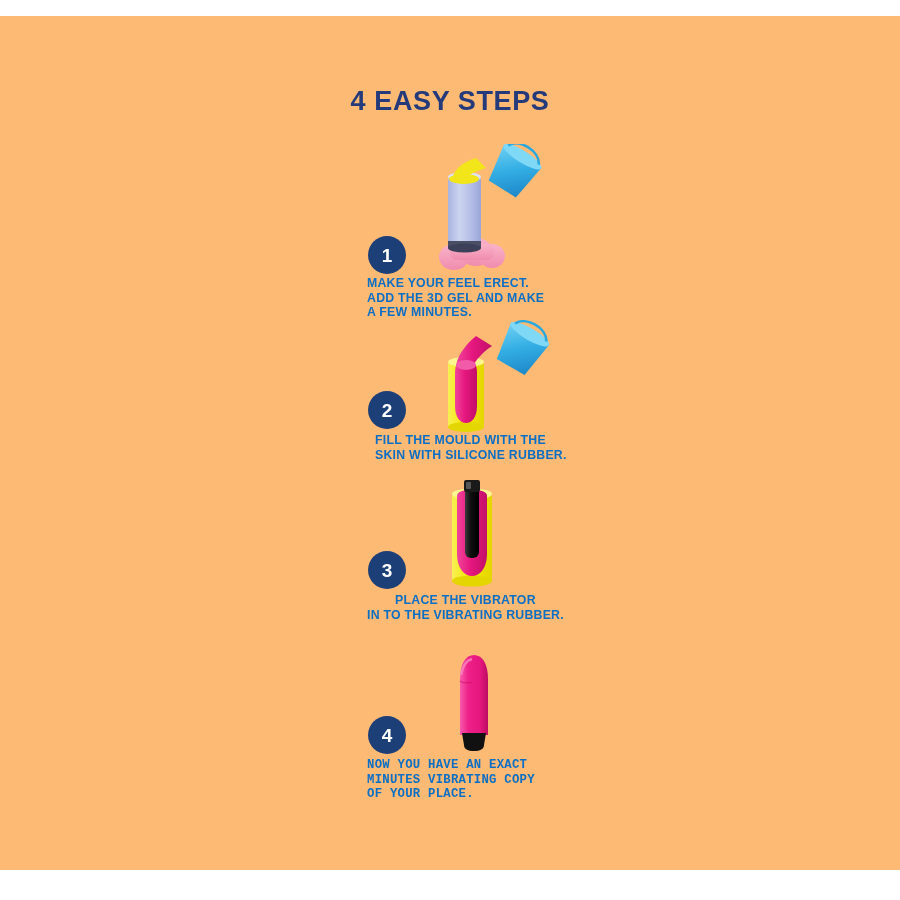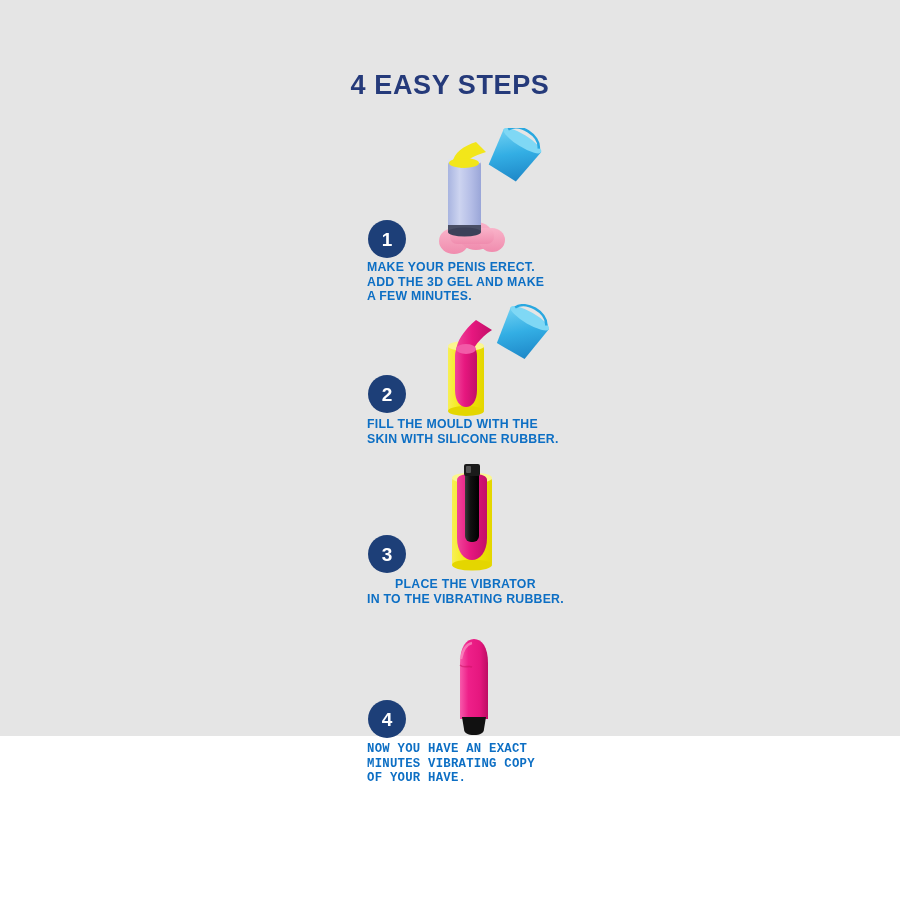--- a/index.html
+++ b/index.html
@@ -10,24 +10,24 @@
     width: 900px;
     height: 900px;
     background: #ffffff;
     font-family: "Liberation Sans", sans-serif;
     overflow: hidden;
     position: relative;
   }
 
   .page {
     position: absolute;
-    left: 0; top: 0;
+    left: 0; top: 16px;
     width: 900px;
-    height: 736px;
-    background: #e5e5e5;
+    height: 854px;
+    background: #fdba74;
   }
 
   
   .title {
     position: absolute;
     left: 0;
     top: 70px;
     width: 900px;
     text-align: center;
     font-size: 27px;
@@ -77,21 +77,21 @@
     position: absolute;
     left: 7px;
     font-size: 12.3px;
     font-weight: bold;
     letter-spacing: 0.25px;
     line-height: 14.6px;
     color: #0d6fc4;
     white-space: nowrap;
   }
   #caption-1 { top: 130px; }
-  #caption-2 { top: 112px; }
+  #caption-2 { top: 112px; margin-left: 8px; }
   #caption-3 { top: 117px; text-align: center; }
   #caption-4 { top: 107px; font-family: Liberation Mono, monospace; }
 
   .caption div { white-space: nowrap; }
 
   
   .illus {
     position: absolute;
   }
   #illus-1 { left: 60px; top: -2px; }
@@ -150,21 +150,21 @@
         <g transform="rotate(32 88 32)">
           <path d="M68 8 L112 8 L106 46 L74 46 Z" fill="url(#bucketGrad1)"></path>
           <ellipse cx="90" cy="8" rx="22" ry="6" fill="#7fd8f5"></ellipse>
           <path d="M72 6 C78 -6 102 -6 108 6" stroke="#29a8e0" stroke-width="2.6" fill="none"></path>
         </g>
       </svg>
 
       <div class="badge" id="badge-1">1</div>
 
       <div class="caption" id="caption-1">
-        <div>MAKE YOUR PENIS ERECT.</div>
+        <div>MAKE YOUR FEEL ERECT.</div>
         <div>ADD THE 3D GEL AND MAKE</div>
         <div>A FEW MINUTES.</div>
       </div>
     </div>
   </div>
 
   <div class="step" id="step-2">
     <div class="art">
 
       <svg class="illus" id="illus-2" width="150" height="115" viewBox="0 0 150 115">
@@ -286,18 +286,18 @@
         <g>
           <path d="M40 82 L64 82 L62 94 C62 98 58 100 52 100 C46 100 42 98 42 94 Z" fill="#111111"></path>
         </g>
       </svg>
 
       <div class="badge" id="badge-4">4</div>
 
       <div class="caption" id="caption-4">
         <div>NOW YOU HAVE AN EXACT</div>
         <div>MINUTES VIBRATING COPY</div>
-        <div>OF YOUR HAVE.</div>
+        <div>OF YOUR PLACE.</div>
       </div>
     </div>
   </div>
 
 </div>
 
 </body></html>

